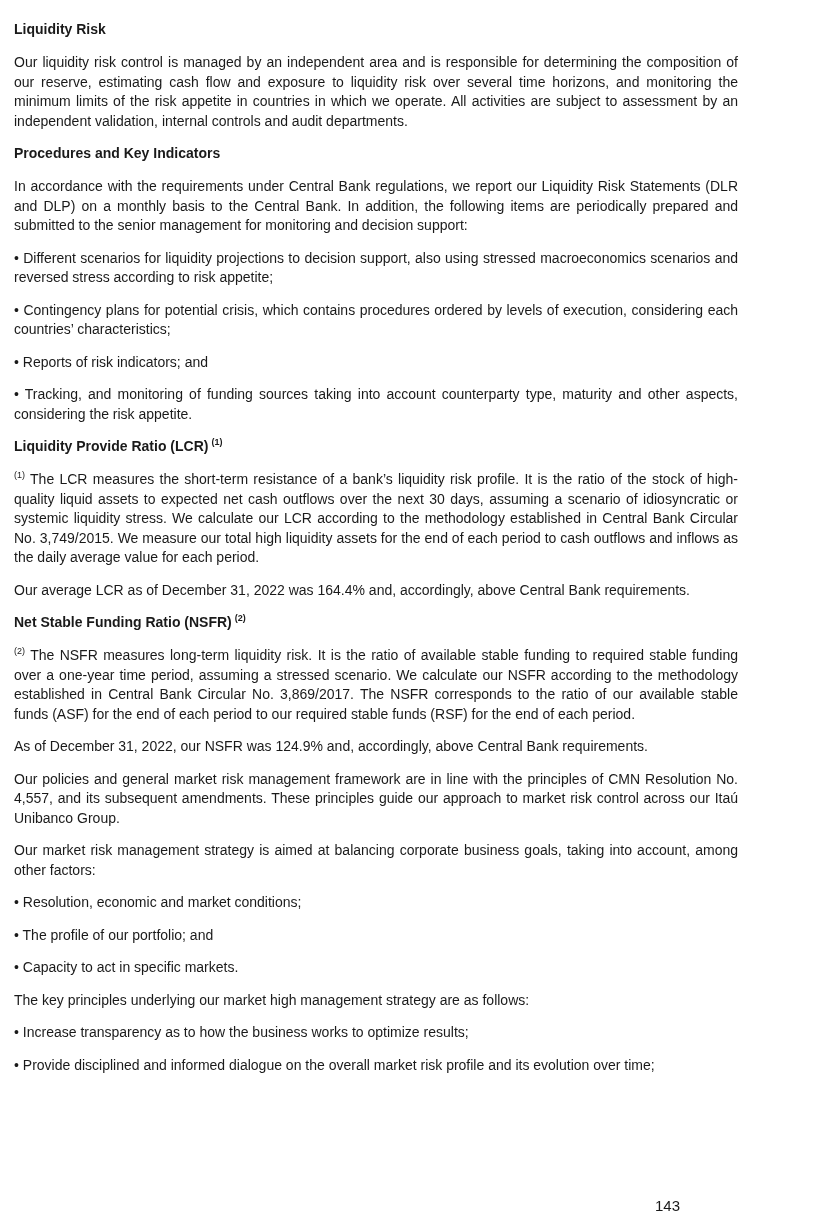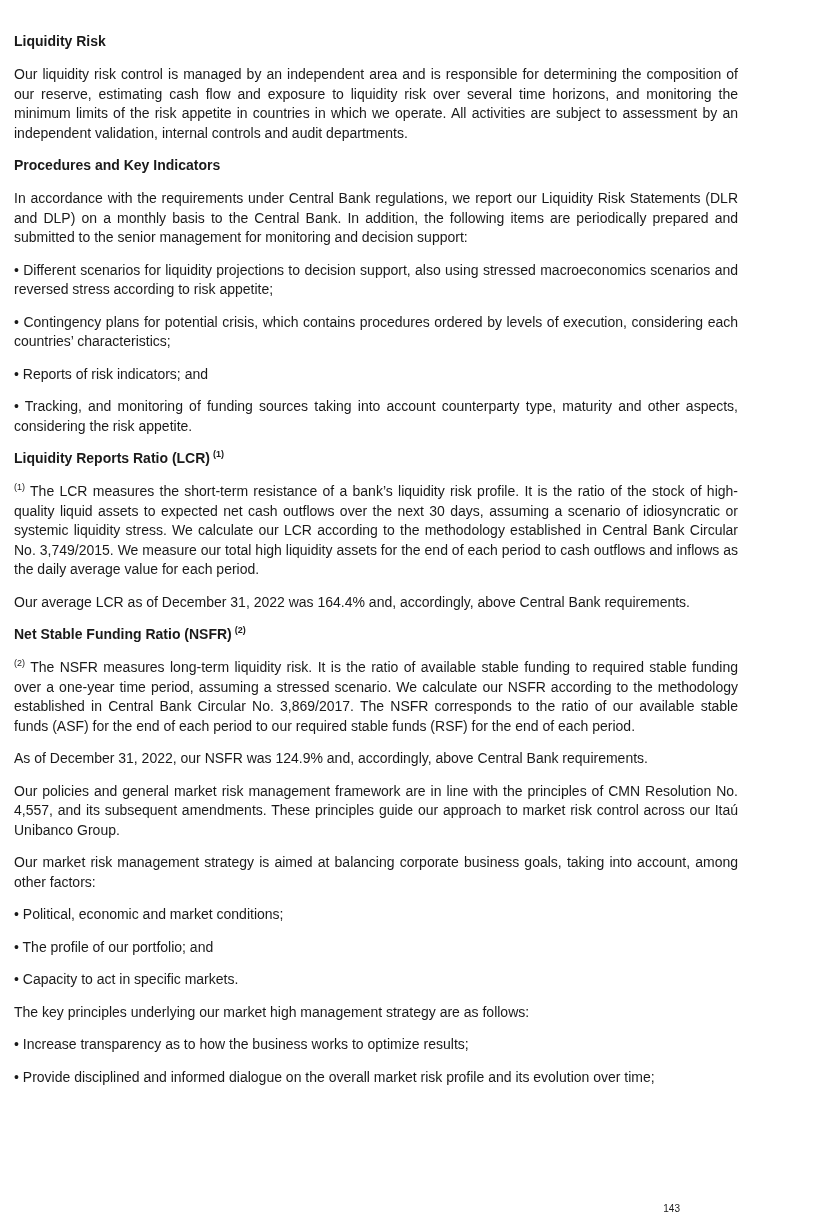--- a/index.html
+++ b/index.html
@@ -11,21 +11,21 @@
     width: 821px;
     height: 1232px;
     font-family: "Liberation Sans", "DejaVu Sans", sans-serif;
     color: #1a1a1a;
   }
   .page {
     position: relative;
     width: 752px;
     height: 1232px;
     box-sizing: border-box;
-    padding: 30px 14px 0 14px;
+    padding: 18px 14px 0 14px;
     overflow: hidden;
     background: #ffffff;
   }
   .heading {
     font-size: 14px;
     font-weight: bold;
     line-height: 19px;
     margin: 2px 0 14px 0;
   }
   .para {
@@ -40,21 +40,21 @@
     vertical-align: super;
   }
   .heading .sup {
     font-weight: bold;
     margin-left: 3px;
   }
   .page-number {
     position: absolute;
     right: 72px;
     bottom: 18px;
-    font-size: 10px;
+    font-size: 15px;
     color: #1a1a1a;
   }
 </style>
 </head>
 <body>
 
 <div class="page">
 
   <h3 class="heading">Liquidity Risk</h3>
 
@@ -62,37 +62,37 @@
 
   <h3 class="heading">Procedures and Key Indicators</h3>
 
   <p class="para">In accordance with the requirements under Central Bank regulations, we report our Liquidity Risk Statements (DLR and DLP) on a monthly basis to the Central Bank. In addition, the following items are periodically prepared and submitted to the senior management for monitoring and decision support:</p>
 
   <p class="para">• Different scenarios for liquidity projections to decision support, also using stressed macroeconomics scenarios and reversed stress according to risk appetite;</p>
   <p class="para">• Contingency plans for potential crisis, which contains procedures ordered by levels of execution, considering each countries’ characteristics;</p>
   <p class="para">• Reports of risk indicators; and</p>
   <p class="para">• Tracking, and monitoring of funding sources taking into account counterparty type, maturity and other aspects, considering the risk appetite.</p>
 
-  <h3 class="heading"><span>Liquidity Reports Ratio (LCR)</span><sup class="sup">(1)</sup></h3>
+  <h3 class="heading"><span>Liquidity Provide Ratio (LCR)</span><sup class="sup">(1)</sup></h3>
 
   <p class="para"><sup class="sup">(1)</sup> <span>The LCR measures the short-term resistance of a bank’s liquidity risk profile. It is the ratio of the stock of high-quality liquid assets to expected net cash outflows over the next 30 days, assuming a scenario of idiosyncratic or systemic liquidity stress. We calculate our LCR according to the methodology established in Central Bank Circular No. 3,749/2015. We measure our total high liquidity assets for the end of each period to cash outflows and inflows as the daily average value for each period.</span></p>
 
   <p class="para">Our average LCR as of December 31, 2022 was 164.4% and, accordingly, above Central Bank requirements.</p>
 
   <h3 class="heading"><span>Net Stable Funding Ratio (NSFR)</span><sup class="sup">(2)</sup></h3>
 
   <p class="para"><sup class="sup">(2)</sup> <span>The NSFR measures long-term liquidity risk. It is the ratio of available stable funding to required stable funding over a one-year time period, assuming a stressed scenario. We calculate our NSFR according to the methodology established in Central Bank Circular No. 3,869/2017. The NSFR corresponds to the ratio of our available stable funds (ASF) for the end of each period to our required stable funds (RSF) for the end of each period.</span></p>
 
   <p class="para">As of December 31, 2022, our NSFR was 124.9% and, accordingly, above Central Bank requirements.</p>
 
 
   <p class="para">Our policies and general market risk management framework are in line with the principles of CMN Resolution No. 4,557, and its subsequent amendments. These principles guide our approach to market risk control across our Itaú Unibanco Group.</p>
   <p class="para">Our market risk management strategy is aimed at balancing corporate business goals, taking into account, among other factors:</p>
 
-  <p class="para">• Political, economic and market conditions;</p>
+  <p class="para">• Resolution, economic and market conditions;</p>
   <p class="para">• The profile of our portfolio; and</p>
   <p class="para">• Capacity to act in specific markets.</p>
 
   <p class="para">The key principles underlying our market high management strategy are as follows:</p>
 
   <p class="para">• Increase transparency as to how the business works to optimize results;</p>
   <p class="para">• Provide disciplined and informed dialogue on the overall market risk profile and its evolution over time;</p>
 
   <div class="page-number">143</div>
 

